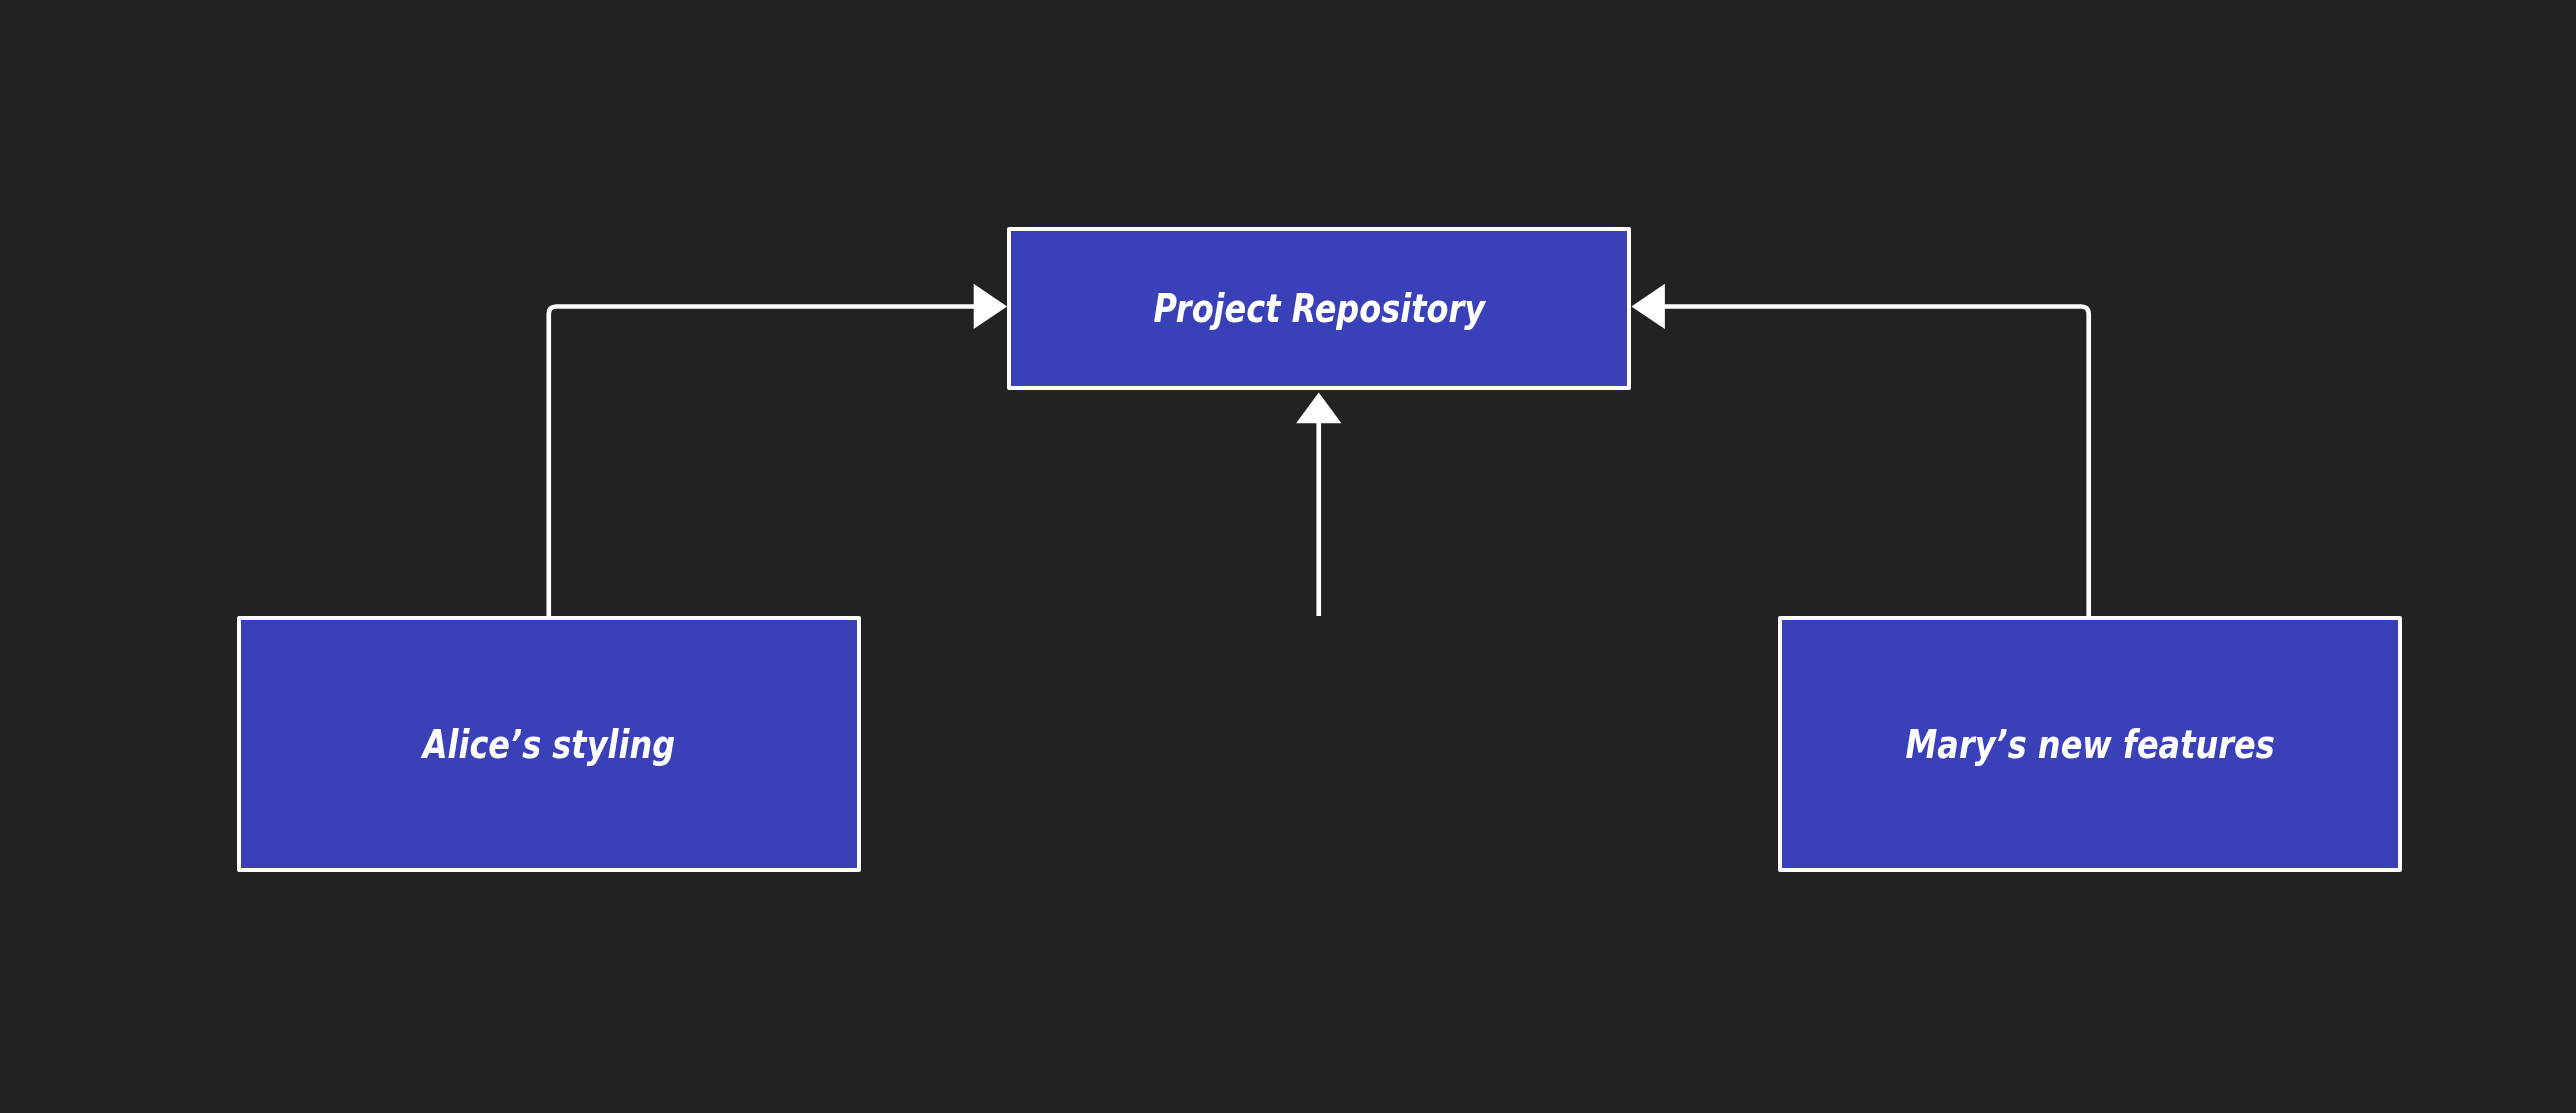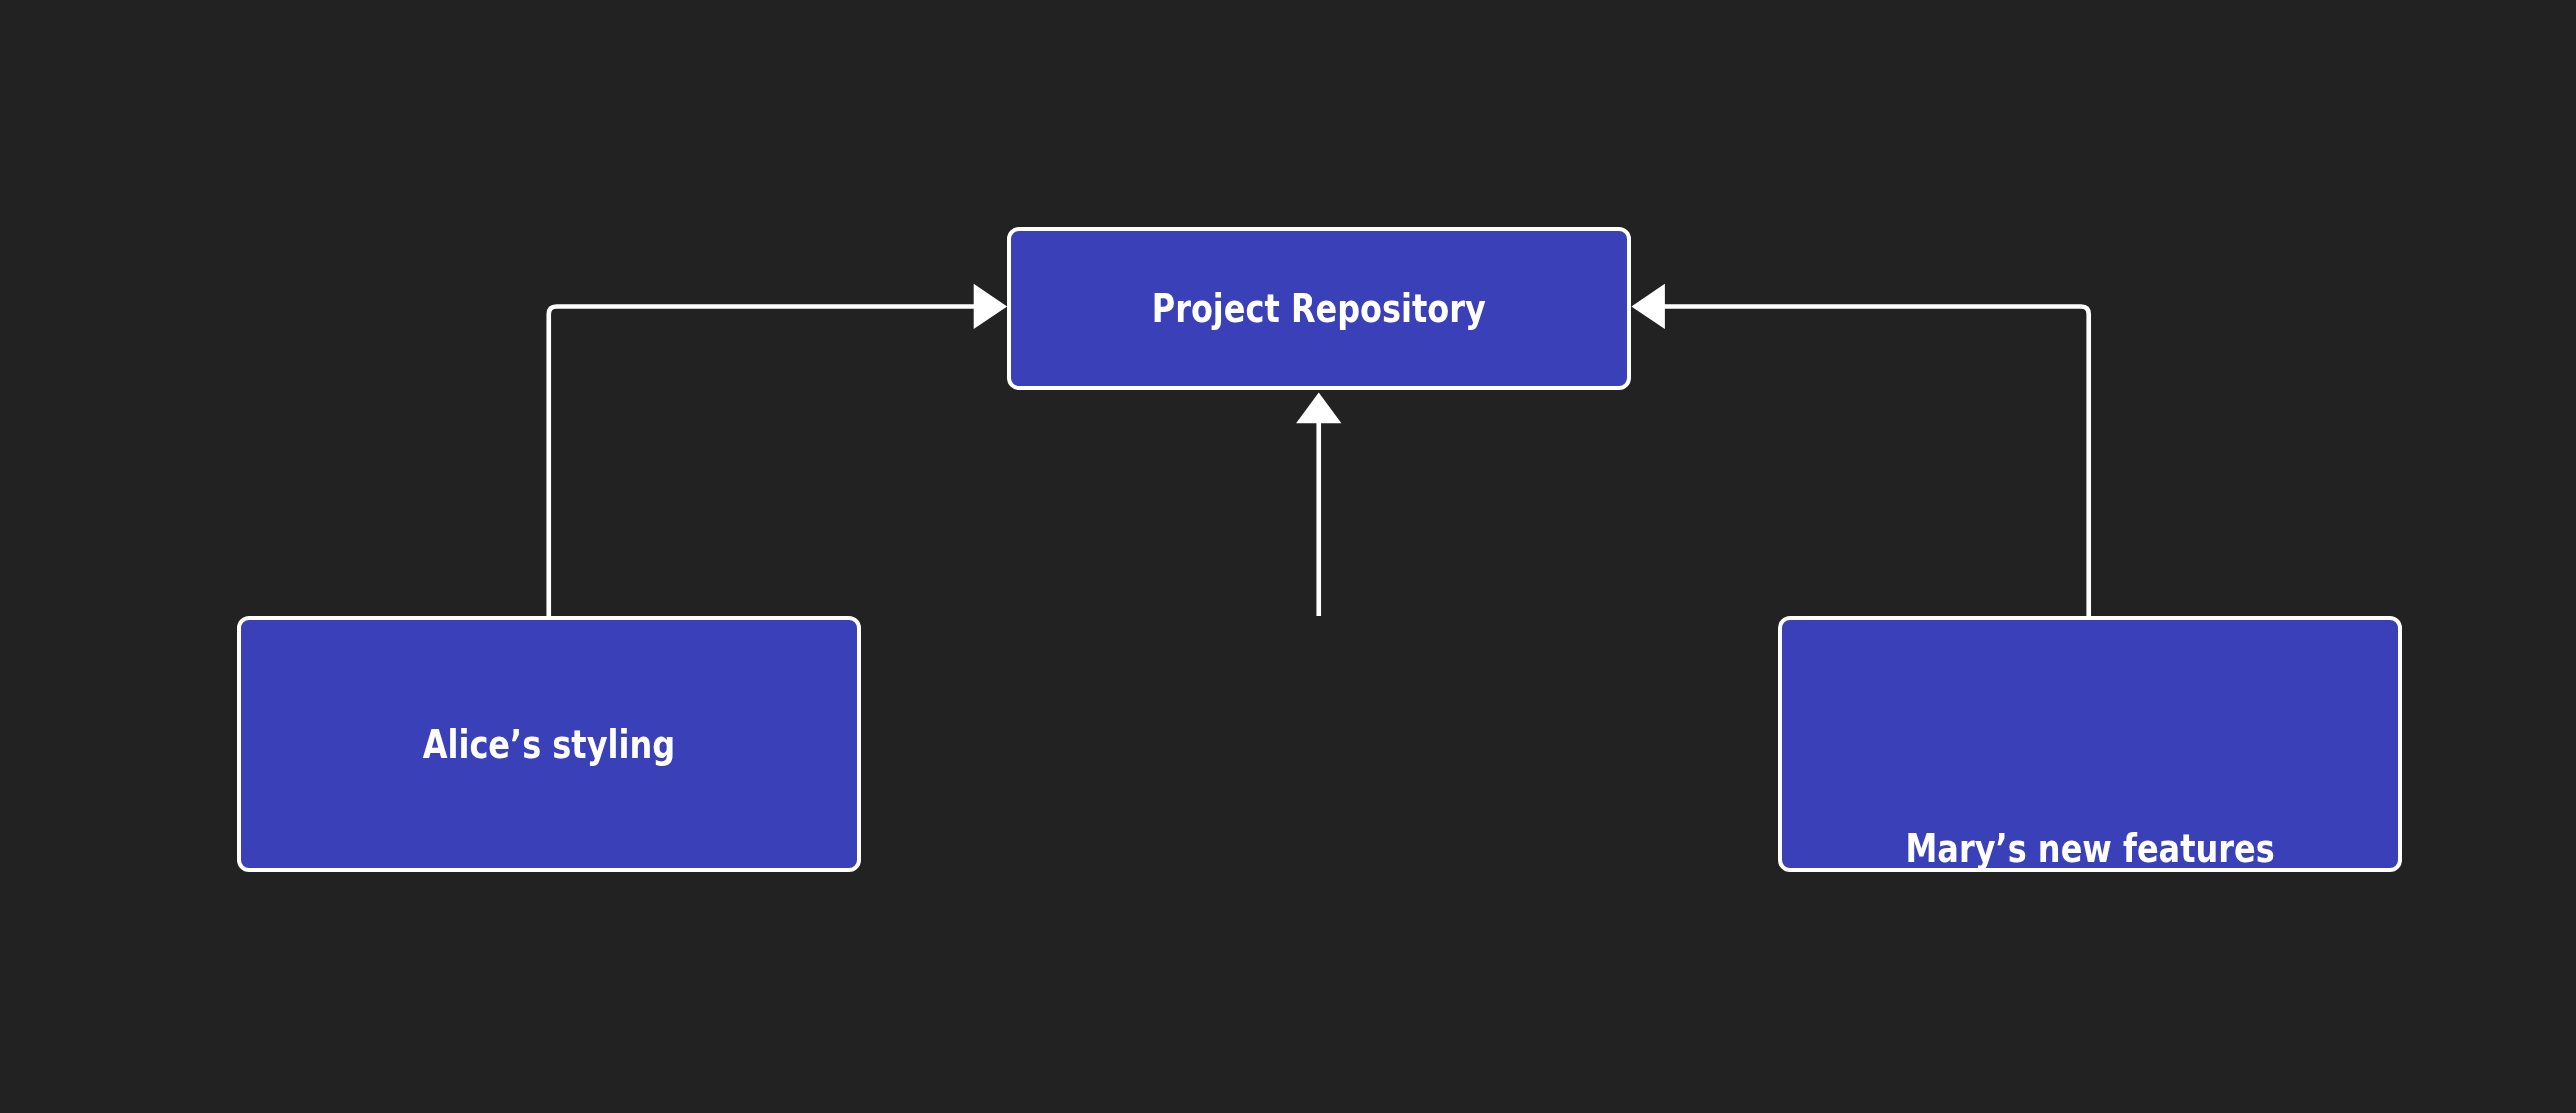--- a/index.html
+++ b/index.html
@@ -24,25 +24,26 @@
     left: 0;
     top: 0;
     width: 2638px;
     height: 1113px;
   }
   .node {
     position: absolute;
     box-sizing: border-box;
     background: #3A40B8;
     border: 4.6px solid #FFFFFF;
-    border-radius: 12px;
+    border-radius: 2px;
     display: flex;
     align-items: center;
     justify-content: center;
     z-index: 5;
+    font-style: italic;
   }
   .node-label {
     color: #FFFFFF;
     font-family: "DejaVu Sans", sans-serif;
     font-weight: bold;
     font-size: 39px;
     line-height: 1;
     letter-spacing: 0px;
     white-space: nowrap;
     transform: scaleX(0.82);
@@ -89,18 +90,18 @@
 
   <div class="node" id="node-project-repository" style="background: rgb(58, 64, 184); border-color: rgb(255, 255, 255);">
     <span class="node-label" style="color: rgb(255, 255, 255);">Project Repository</span>
   </div>
 
   <div class="node" id="node-alice-styling" style="background: rgb(58, 64, 184); border-color: rgb(255, 255, 255);">
     <span class="node-label" style="color: rgb(255, 255, 255);">Alice’s styling</span>
   </div>
 
 
-  <div class="node" id="node-mary-new-features" style="background: rgb(58, 64, 184); border-color: rgb(255, 255, 255); align-items: flex-end;">
+  <div class="node" id="node-mary-new-features" style="background: rgb(58, 64, 184); border-color: rgb(255, 255, 255);">
     <span class="node-label" style="color: rgb(255, 255, 255);">Mary’s new features</span>
   </div>
 
 </div>
 
 
 </body></html>

